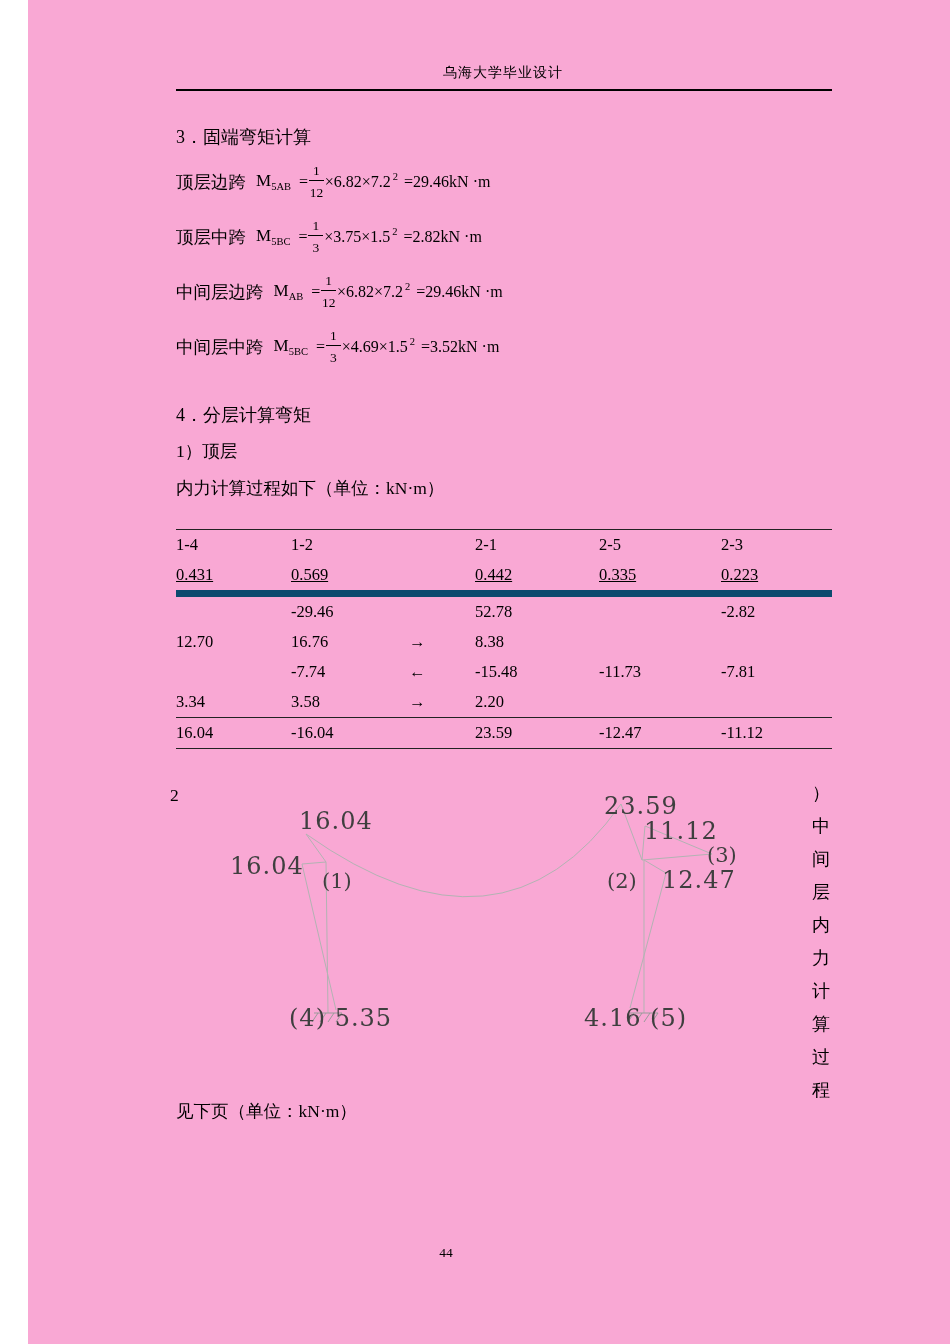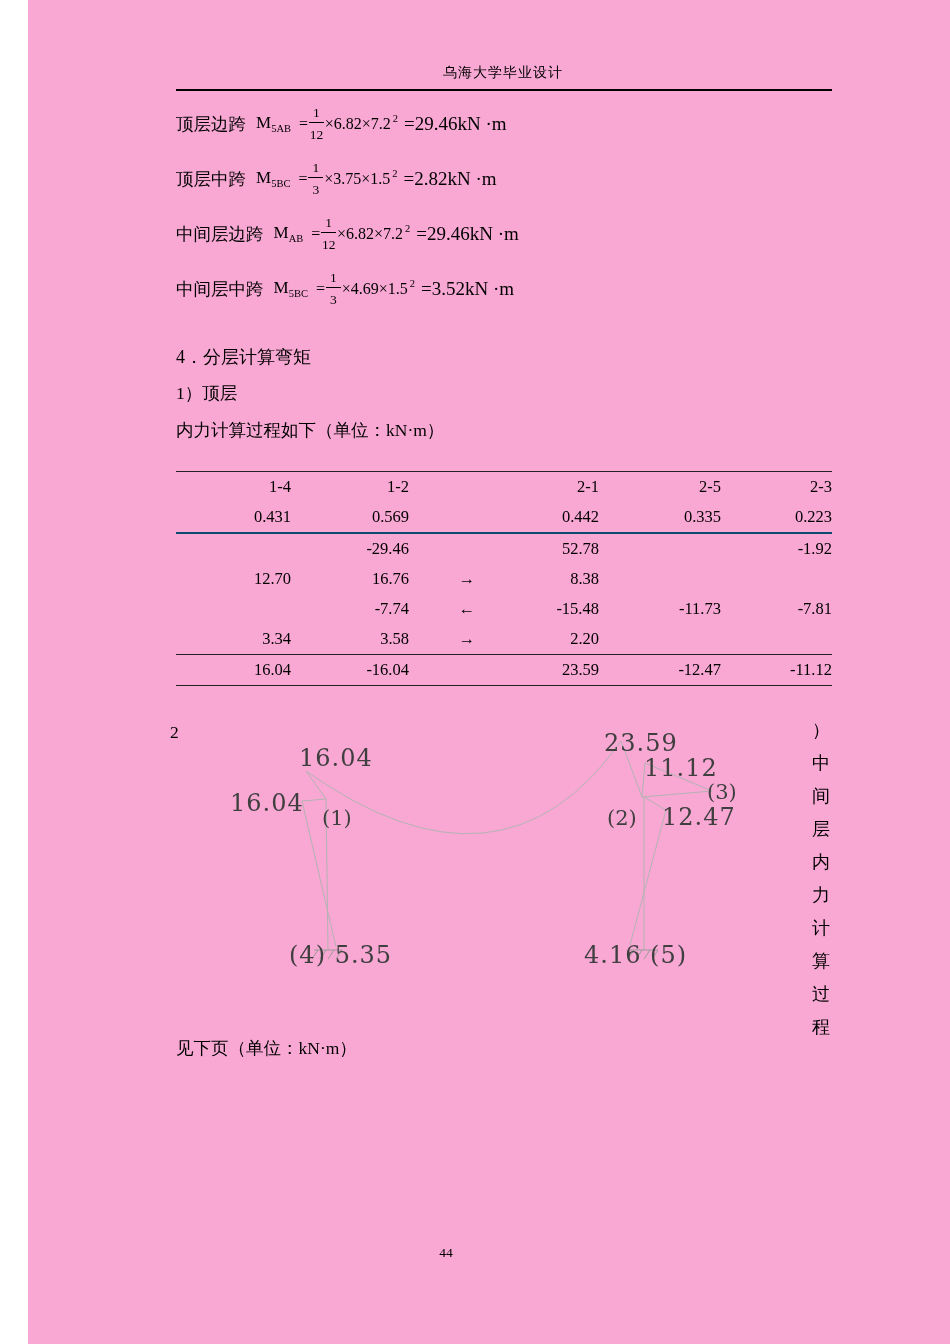--- a/index.html
+++ b/index.html
@@ -11,26 +11,26 @@
   .sec-title{margin-top:34px;font-size:18px;font-weight:normal;}
   .formula{display:flex;align-items:center;height:44px;margin-top:11px;font-size:17.5px;}
   .f-m{margin-left:10px;font-size:17px;}
   .f-sub{font-size:10.5px;}
   .f-eq{margin-left:8px;font-size:16px;}
   .frac{display:inline-block;text-align:center;font-size:13.5px;line-height:1.2;margin:0 1px;vertical-align:middle;}
   .fr-num{display:block;border-bottom:1px solid #000;padding:0 4px 1px;}
   .fr-den{display:block;padding-top:4px;}
   .f-mid{font-size:16px;}
   .f-sup{font-size:10.5px;position:relative;top:-6px;margin:0 2px;}
-  .f-res{font-size:19px;margin-left:4px;text-align:center;}
+  .f-res{font-size:16px;margin-left:4px;text-align:center;}
   .sub-line{margin-top:12px;}
   .intro-line{margin-top:13px;}
   .mtable{border-collapse:collapse;margin-top:29px;border-top:1.5px solid #222;font-size:16.5px;}
-  .mtable td{text-align:right;height:30px;line-height:30px;padding:0;}
-  .mtable tr.sep td{border-bottom:2px solid #0c4a6e;}
+  .mtable td{text-align:left;height:30px;line-height:30px;padding:0;}
+  .mtable tr.sep td{border-bottom:7px solid #0c4a6e;text-decoration:underline;}
   .mtable tr.total td{border-top:1px solid #222;border-bottom:1px solid #222;}
   .m-caption{margin-top:33px;}
   .diagram{position:relative;margin-left:-148px;width:950px;height:350px;}
   .diagram svg{position:absolute;left:0;top:0;}
   .dlabel{position:absolute;white-space:nowrap;color:#3f3f3f;font-size:24px;letter-spacing:1px;
           font-family:"DejaVu Serif","Liberation Serif",serif;font-weight:normal;}
   .dnode{font-size:21px;letter-spacing:0;}
   .wrap-num{position:absolute;font-size:17.5px;color:#000;font-family:"Liberation Serif",serif;}
   .side-text{position:absolute;left:781px;top:28px;width:24px;text-align:center;}
   .side-char{height:33px;line-height:33px;font-size:18px;color:#000;}
@@ -41,20 +41,21 @@
 
 <div class="page">
 
   <div>
     <div class="header-title">乌海大学毕业设计</div>
     <div class="header-rule"></div>
   </div>
 
   <div class="content">
 
+    <div class="sec-title">3．固端弯矩计算</div>
 
     <div>
       <div class="formula">
         <span>顶层边跨</span>
         <span class="f-m"><span>M</span><sub class="f-sub">5AB</sub></span>
         <span class="f-eq">=</span>
         <span class="frac">
             <span class="fr-num">1</span>
             <span class="fr-den">12</span>
           </span>
@@ -129,21 +130,21 @@
             <td>0.442</td>
             <td>0.335</td>
             <td>0.223</td>
           </tr>
           <tr>
             <td></td>
             <td>-29.46</td>
             <td></td>
             <td>52.78</td>
             <td></td>
-            <td>-1.92</td>
+            <td>-2.82</td>
           </tr>
           <tr>
             <td>12.70</td>
             <td>16.76</td>
             <td>→</td>
             <td>8.38</td>
             <td></td>
             <td></td>
           </tr>
           <tr>

